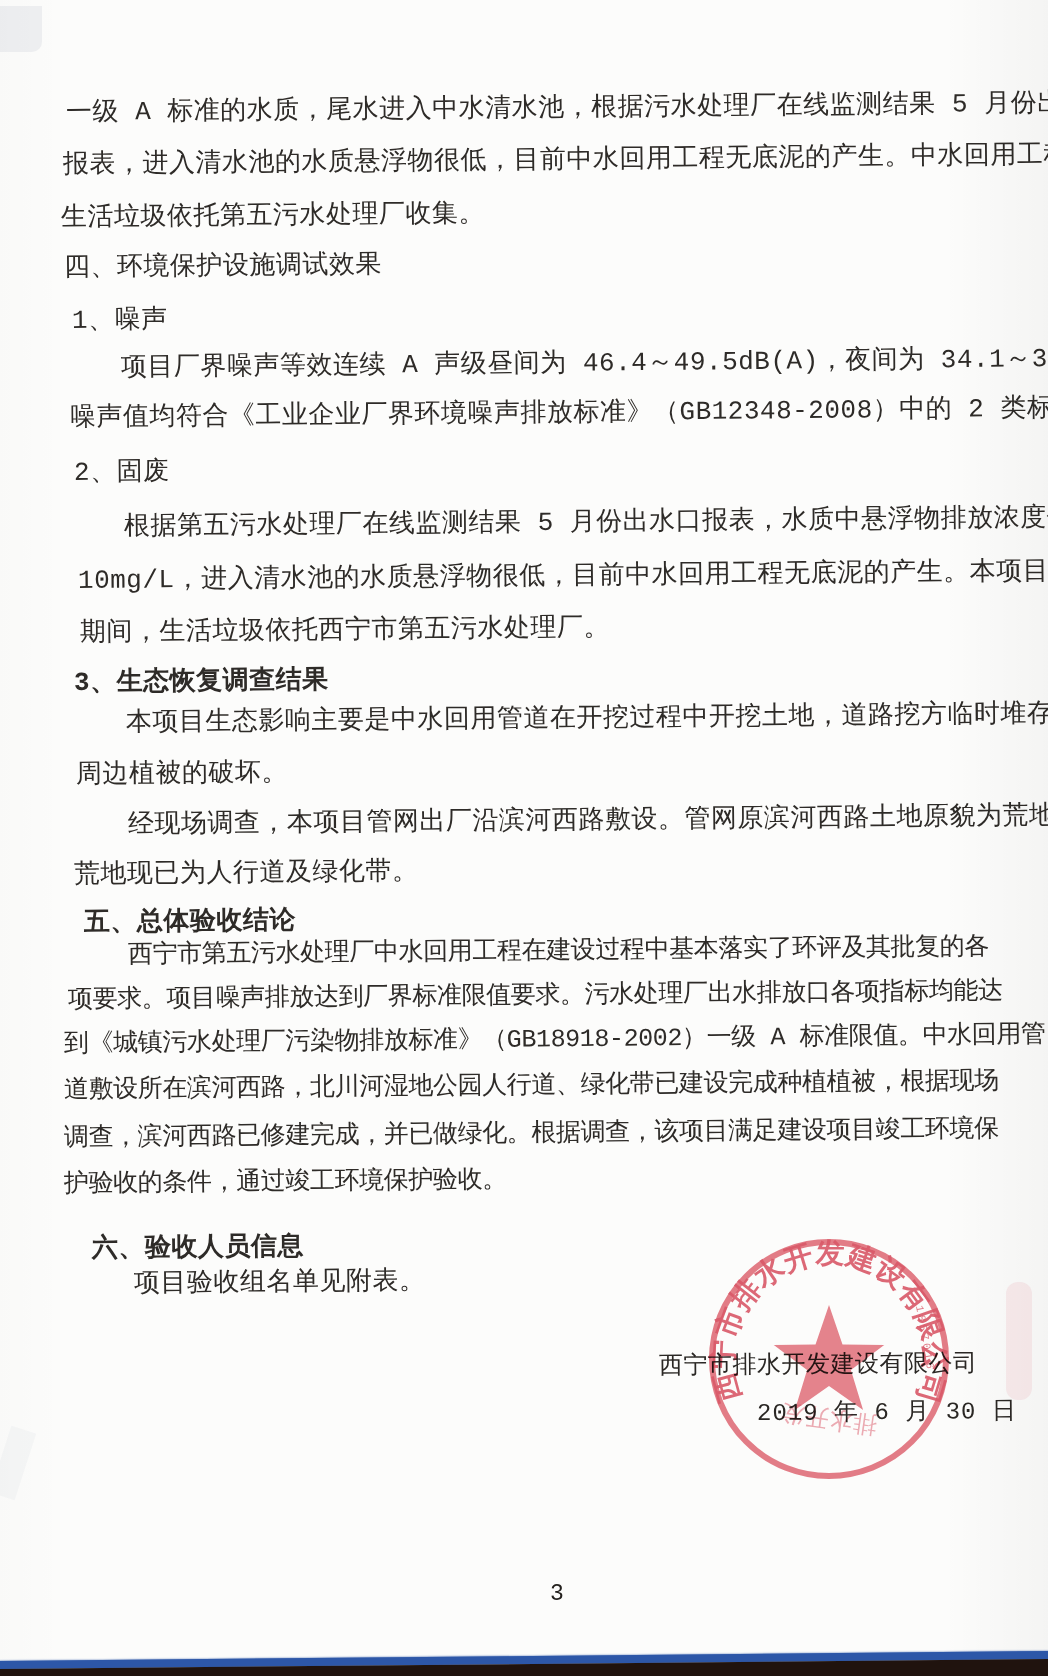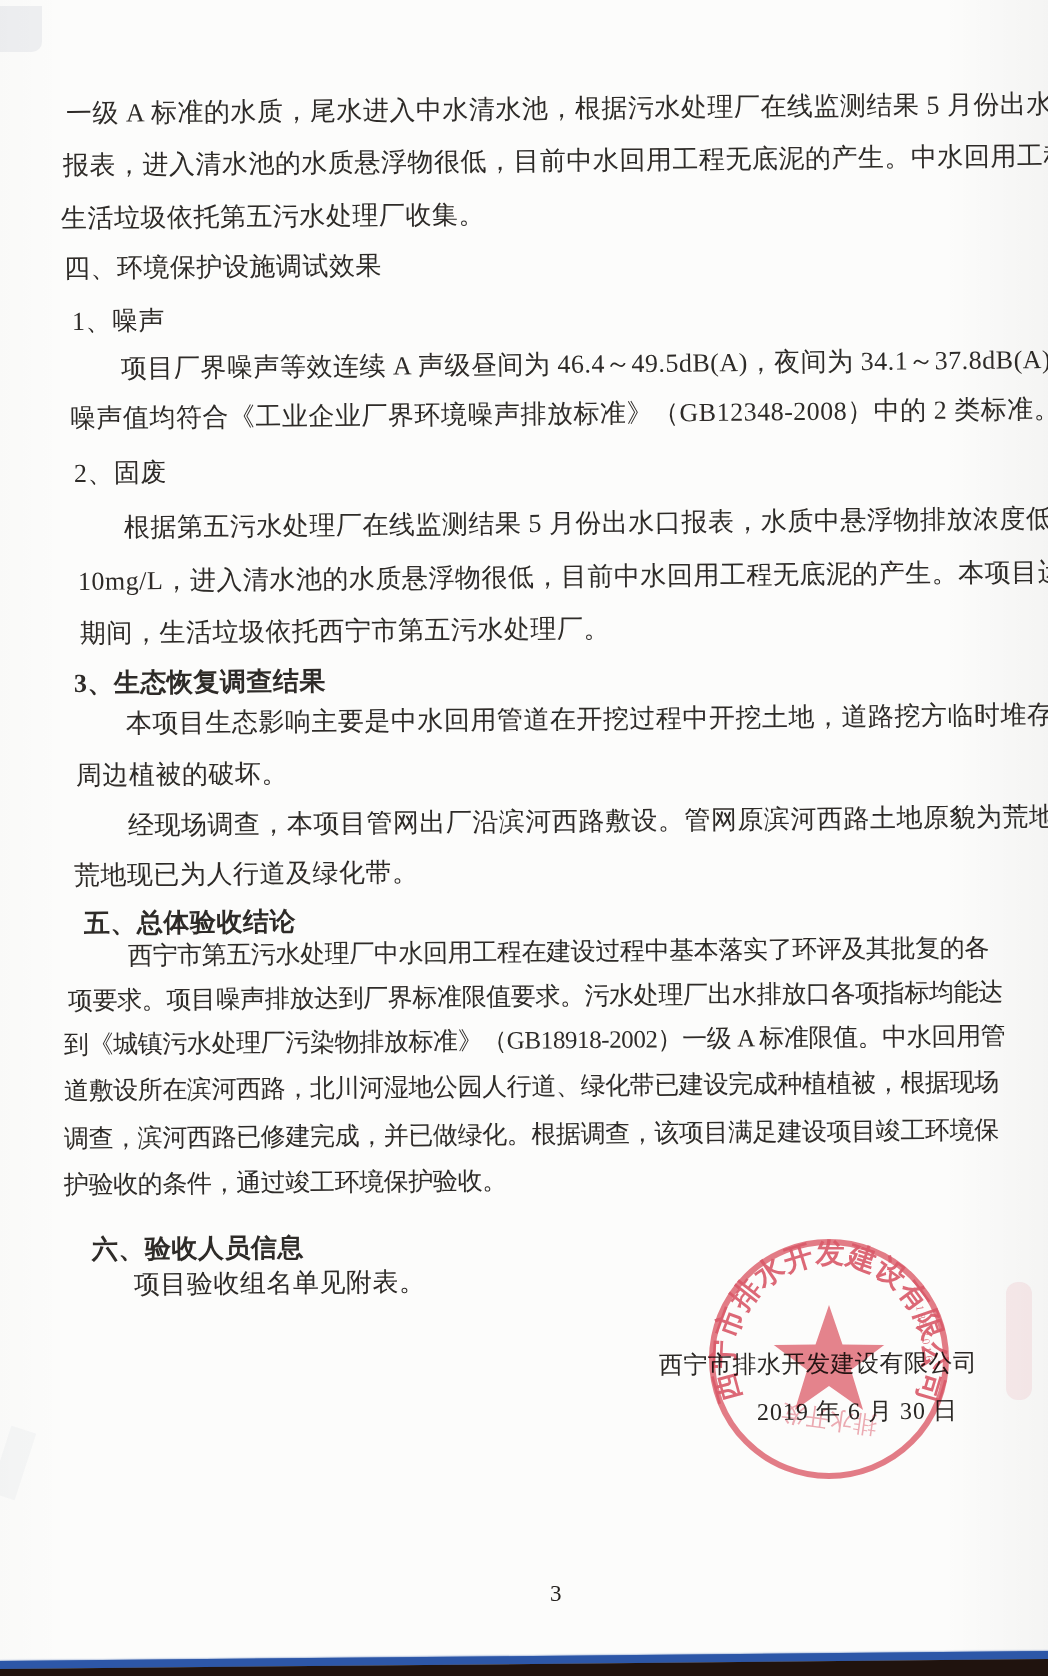--- a/index.html
+++ b/index.html
@@ -2,21 +2,21 @@
 <html><head>
 <meta charset="utf-8">
 <style>
   html,body{margin:0;padding:0;background:#9a9a9a;}
   .page{
     position:relative;
     width:1048px;height:1676px;
     margin:0 auto;
     background:#fcfcfb;
     overflow:hidden;
-    font-family:Liberation Serif, serif;
+    font-family:Liberation Mono, monospace;
   }
   
   .page::after{
     content:"";position:absolute;inset:0;pointer-events:none;
     background:linear-gradient(to right, rgba(0,0,0,0.012) 0%, rgba(0,0,0,0) 6%, rgba(0,0,0,0) 90%, rgba(0,0,0,0.03) 100%);
   }
   .smudge-tl{position:absolute;left:0;top:6px;width:42px;height:46px;background:#e9ebee;opacity:.75;border-radius:0 0 10px 0;}
   .smudge-bl{position:absolute;left:0;top:1428px;width:26px;height:70px;background:#eef0f2;opacity:.55;transform:rotate(18deg);}
   .smudge-r{position:absolute;left:1006px;top:1282px;width:26px;height:118px;background:#f6d9dd;opacity:.5;border-radius:12px;}
 

